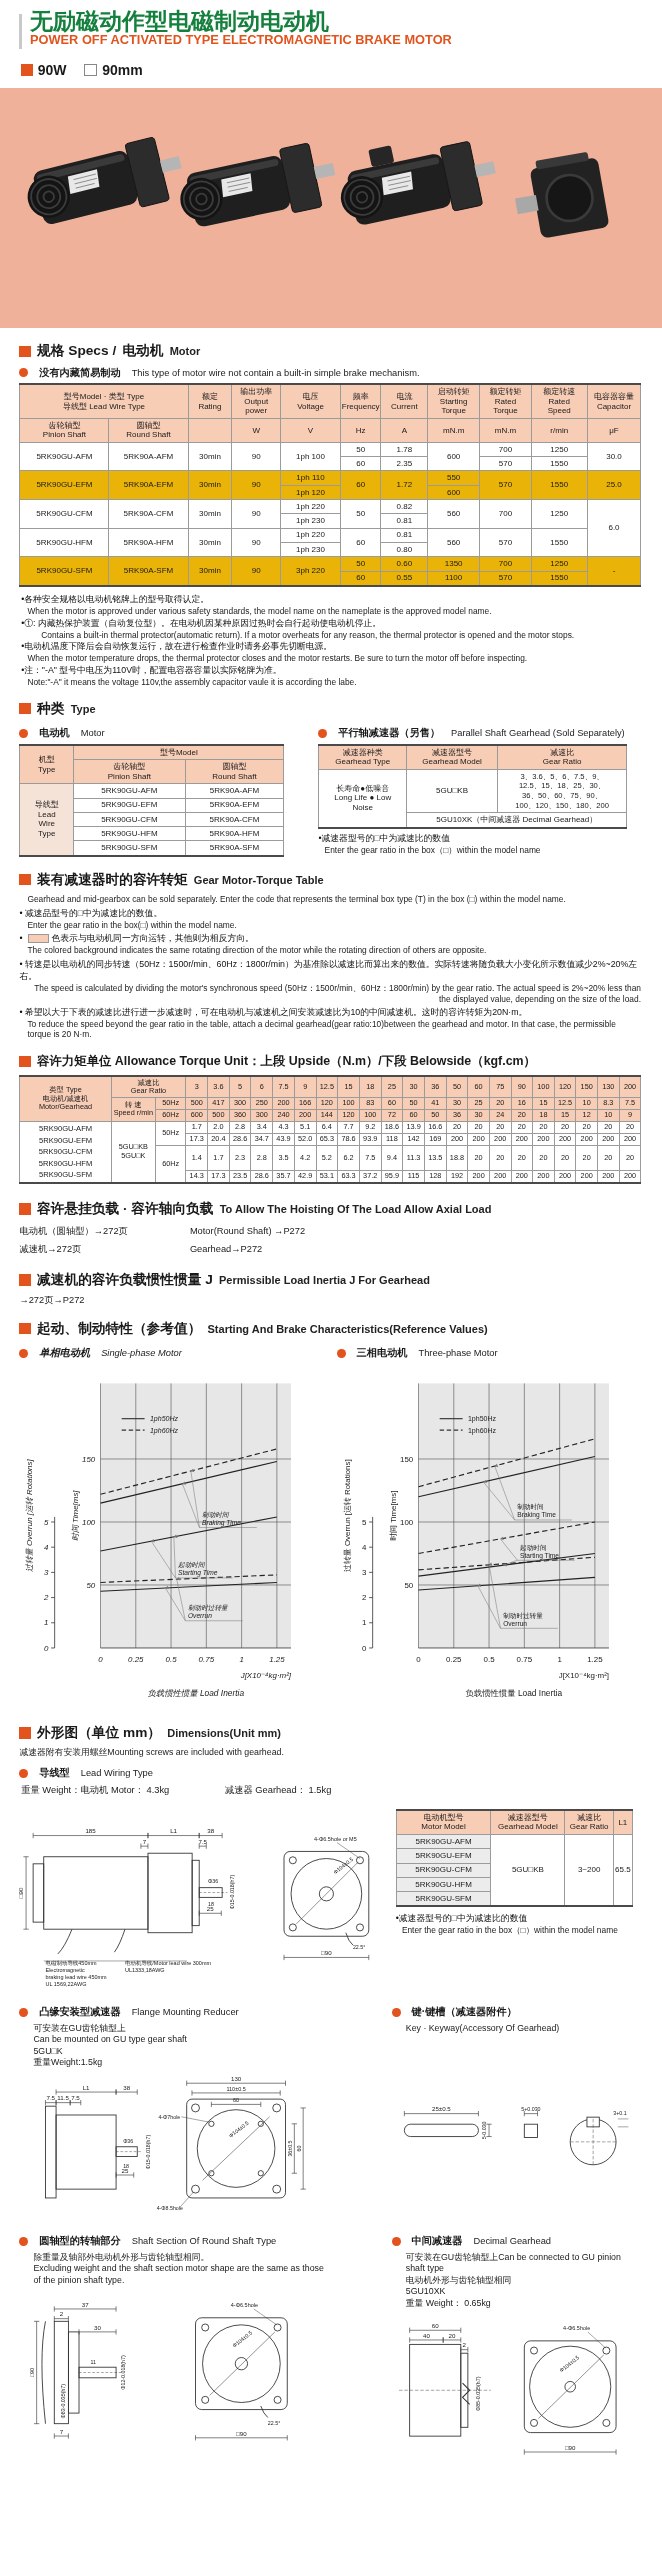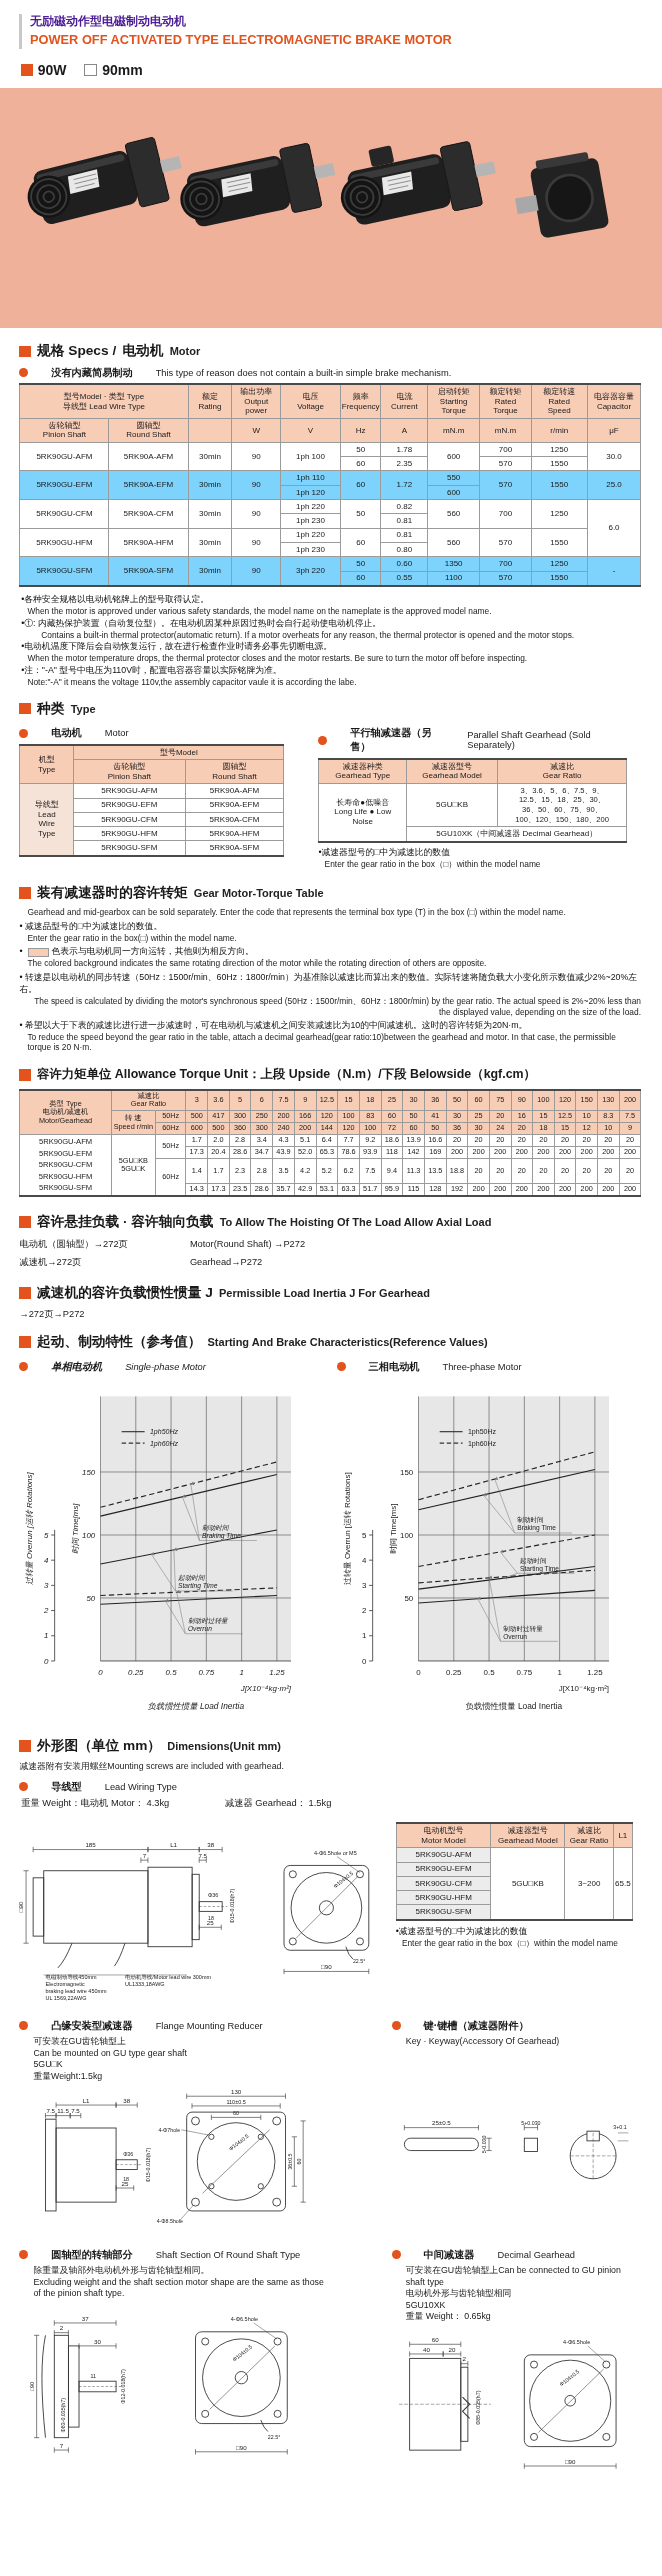--- a/index.html
+++ b/index.html
@@ -2,45 +2,45 @@
 <html style="font-size:14px"><head>
 <meta charset="utf-8">
 <style>
   html,body{margin:0;padding:0;background:#fff;}
   body{width:662px;font-family:"Liberation Sans","DejaVu Sans",sans-serif;color:#1a1a1a;}
   .page{position:relative;width:662px;height:2576px;overflow:hidden;background:#fff;}
   .inner{padding:0 21px 0 19.4px;}
   
   .hdr{position:relative;padding:12.4px 0 0 30px;}
   .hdr-bar{position:absolute;left:19.4px;top:14px;width:2.6px;height:35px;background:#c9c9c9;}
-  .t-cn{color:#4c1d95;font-weight:bold;font-size:12px;line-height:19.4px;}
+  .t-cn{color:#15803d;font-weight:bold;font-size:23px;line-height:19.4px;}
   .t-en{color:#e2531d;font-size:12.8px;line-height:16px;font-weight:bold;}
   .pw-line{margin:14px 0 0 21px;font-size:14px;font-weight:bold;display:flex;align-items:center;gap:5.3px;}
   .sq-f{width:11.5px;height:11.5px;background:#e2531d;display:inline-block;}
   .sq-o{width:10.6px;height:10.6px;border:1.4px solid #888;display:inline-block;margin-left:12.4px;}
   
   .band{margin:10.6px 0 0 0;background:#f0b19b;height:240px;position:relative;}
   
   .sec{display:flex;align-items:baseline;gap:6.2px;margin:0 0 5.3px 0;}
   .sec .sq{width:11.5px;height:11.5px;background:#e2531d;align-self:center;flex:0 0 11.5px;}
   .sec .cn{font-weight:bold;font-size:13.7px;}
   .sec .en{font-size:11px;font-weight:bold;color:#222;}
-  .sub{display:flex;align-items:center;gap:23px;margin:3.5px 0;}
+  .sub{display:flex;align-items:center;gap:11px;margin:3.5px 0;}
   .sub .dot{width:8.8px;height:8.8px;border-radius:50%;background:#e2531d;flex:0 0 8.8px;}
   .sub .cn{font-weight:bold;font-size:10.2px;}
   .sub .en{font-size:9.3px;color:#222;}
   .note-cn{font-size:8.8px;color:#111;}
   .note-en{font-size:8.4px;color:#222;}
   
   table{border-collapse:collapse;}
   .dtab{border-top:2.2px solid #4a4a4a;border-bottom:2.2px solid #4a4a4a;}
   .dtab th,.dtab td{border:0.5px solid #9b9b9b;font-size:8px;text-align:center;padding:1.8px 0.9px;line-height:9.7px;}
   .dtab th{background:#f8cdb6;font-weight:normal;}
   .pl{white-space:pre-line;}
-  .shade td{background:#7dd3fc;}
+  .shade td{background:#eab308;}
   .torq th,.torq td{font-size:7.3px;padding:1.3px 0;line-height:8.4px;}
   
   .fn{margin:7px 0 0 1.8px;}
   .fn .row{margin:1.8px 0;}
   .bullets .row{margin:3.5px 0;}
   .swatch{display:inline-block;width:19.4px;height:7px;background:#f8cdb6;border:0.4px solid #999;vertical-align:middle;margin:0 2.6px;}
   .charts{display:flex;gap:12.4px;}
   svg text{font-family:"Liberation Sans","DejaVu Sans",sans-serif;}
   .dim-note{font-size:8.8px;}
   .wlabel{font-size:9.3px;margin:1.8px 0 3.5px 1.8px;}
@@ -120,21 +120,21 @@
   <div class="inner" style="margin-top:14px;">
     <div class="sec">
       <span class="sq"></span>
       <span class="cn">规格 Specs /</span>
       <span class="cn">电动机</span>
       <span class="en">Motor</span>
     </div>
     <div class="sub">
       <span class="dot"></span>
       <span class="cn">没有内藏简易制动</span>
-      <span class="en">This type of reason does not contain a built-in simple brake mechanism.</span>
+      <span class="en">This type of motor wire not contain a built-in simple brake mechanism.</span>
     </div>
     <table class="dtab" id="spec-table" style="width:622px;">
         <thead>
           <tr>
             <th class="pl" colspan="2" style="width:155px">型号Model · 类型 Type
 导线型 Lead Wire Type</th>
             <th class="pl" style="width:41px">额定
 Rating</th>
             <th class="pl" style="width:46px">输出功率
 Output
@@ -577,21 +577,21 @@
           </tr>
           <tr>
             <td class="pl">14.3</td>
             <td class="pl">17.3</td>
             <td class="pl">23.5</td>
             <td class="pl">28.6</td>
             <td class="pl">35.7</td>
             <td class="pl">42.9</td>
             <td class="pl">53.1</td>
             <td class="pl">63.3</td>
-            <td class="pl">51.7</td>
+            <td class="pl">37.2</td>
             <td class="pl">95.9</td>
             <td class="pl">115</td>
             <td class="pl">128</td>
             <td class="pl">192</td>
             <td class="pl">200</td>
             <td class="pl">200</td>
             <td class="pl">200</td>
             <td class="pl">200</td>
             <td class="pl">200</td>
             <td class="pl">200</td>

